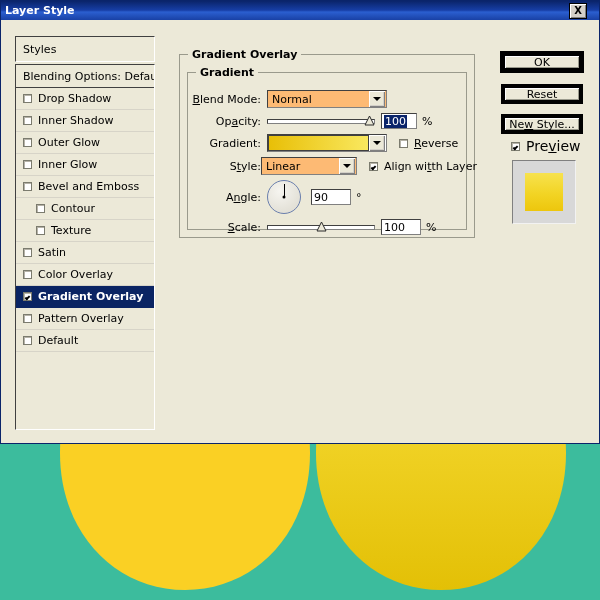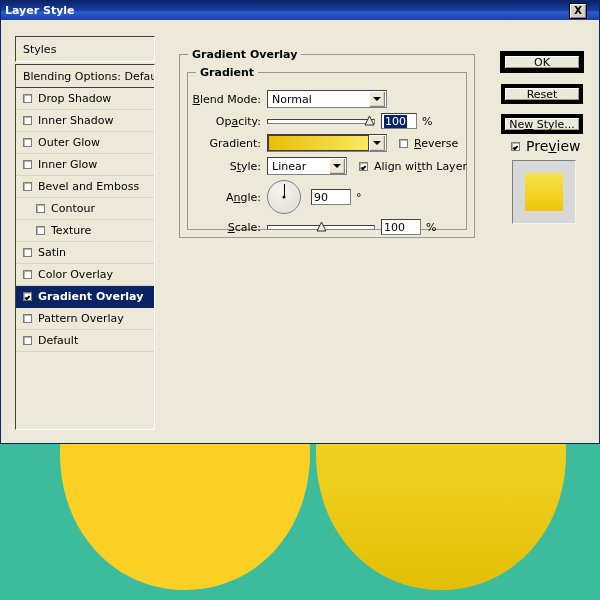--- a/index.html
+++ b/index.html
@@ -75,21 +75,21 @@
     font-size:11px;font-weight:bold;color:#000;white-space:nowrap;
   }
   #go-group{left:178px;top:34px;width:296px;height:184px;}
   #grad-group{left:186px;top:52px;width:280px;height:158px;}
 
   .frow{position:absolute;display:flex;align-items:center;font-size:11px;color:#000;}
   .flabel{text-align:right;white-space:nowrap;}
   .u{text-decoration:underline;}
 
   .combo{
-    height:18px;background:#ffffff;border:1px solid #808080;
+    height:18px;background:#fdba74;border:1px solid #808080;
     border-top-color:#404040;border-left-color:#404040;
     display:flex;align-items:center;box-sizing:border-box;position:relative;
   }
   .combo .val{flex:1;padding-left:4px;font-size:11px;color:#000;white-space:nowrap;}
   .combo .arrowbox{
     width:16px;height:16px;margin:0 1px 0 0;background:#ece9d8;
     box-shadow:inset 1px 1px 0 #fff, inset -1px -1px 0 #808080, inset -2px -2px 0 #d4d0c8;
     display:flex;align-items:center;justify-content:center;flex:none;
   }
   .caret{width:0;height:0;border-left:4px solid transparent;border-right:4px solid transparent;border-top:4px solid #000;}
@@ -296,21 +296,21 @@
           <span class="arrowbox">
               <span class="caret"></span>
             </span>
         </div>
         <span class="cb" style="margin-left:12px;"></span>
         <span><span class="u">R</span><span id="rev-rest">everse</span></span>
       </div>
 
       <div class="frow" style="left:190px;top:137px;width:290px;">
         <span class="flabel" style="width:70px;">S<span class="u">t</span>yle:</span>
-        <div class="combo" style="width:80px;margin-left:6px;">
+        <div class="combo" style="width:96px;">
           <span class="val">Linear</span>
           <span class="arrowbox">
               <span class="caret"></span>
             </span>
         </div>
         <span class="cb checked" style="margin-left:12px;"></span>
         <span>Align wi<span class="u">t</span><span id="align-rest">th Layer</span></span>
       </div>
 
       <div class="frow" style="left:190px;top:160px;width:290px;align-items:center;">

